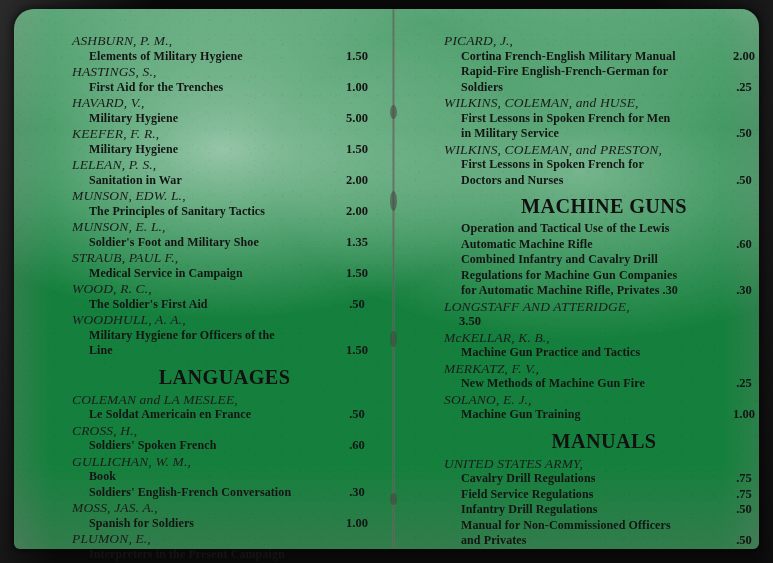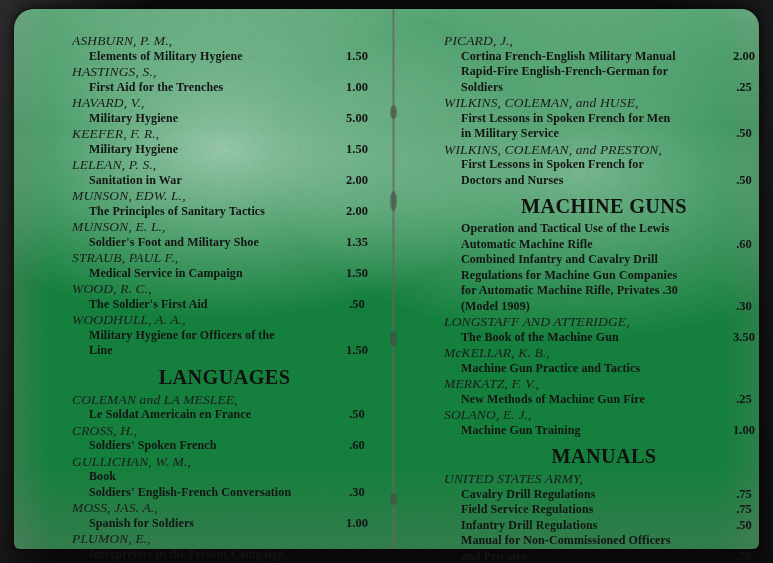--- a/index.html
+++ b/index.html
@@ -309,27 +309,25 @@
               <span>Operation and Tactical Use of the Lewis</span>
               <span>Automatic Machine Rifle</span>
             </div>
             <div class="price">.60</div>
           </div>
           <div class="title-row">
             <div class="title justify">
               <span>Combined Infantry and Cavalry Drill</span>
               <span>Regulations for Machine Gun Companies</span>
               <span>for Automatic Machine Rifle, Privates .30</span>
-              <span>(Model 1909)</span>
             </div>
             <div class="price">.30</div>
           </div>
           <div class="author">LONGSTAFF AND ATTERIDGE,</div>
           <div class="title-row">
-            <div class="title"><span>The Book of the Machine Gun</span></div>
             <div class="price top">3.50</div>
           </div>
           <div class="author">McKELLAR, K. B.,</div>
           <div class="title-row">
             <div class="title"><span>Machine Gun Practice and Tactics</span></div>
             <div class="price top"></div>
           </div>
           <div class="author">MERKATZ, F. V.,</div>
           <div class="title-row">
             <div class="title"><span>New Methods of Machine Gun Fire</span></div>

